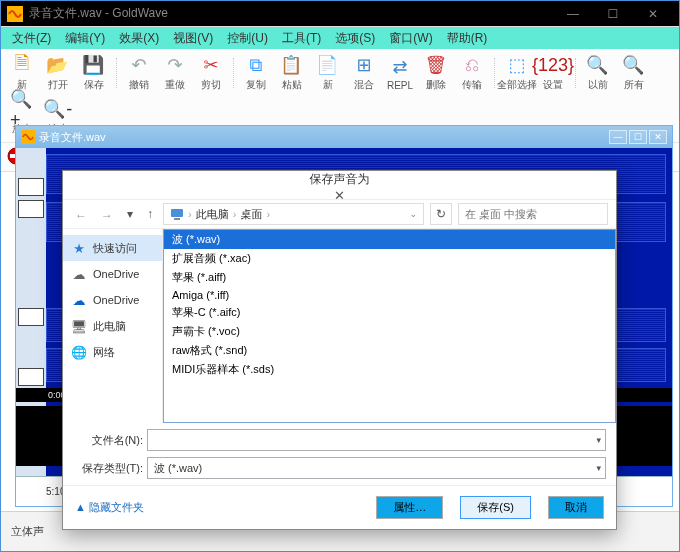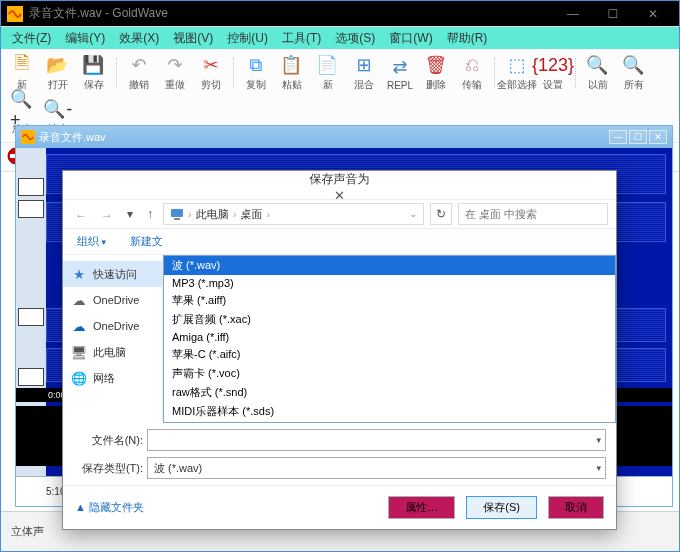--- a/index.html
+++ b/index.html
@@ -73,24 +73,24 @@
   .dropdown-open { position:absolute; left:0; right:0; top:0; bottom:0; background:#fff; border:1px solid #7aa3d4; overflow:auto; font-size:11px; }
   .dropdown-open .opt { padding:2px 8px; cursor:pointer; color:#000; white-space:nowrap; }
   .dropdown-open .opt.sel { background:#1a6fd8; color:#fff; }
 
   .dlg-fields { padding:6px 10px; display:grid; grid-template-columns:70px 1fr; gap:6px 4px; align-items:center; font-size:11px; }
   .dlg-fields .lab { text-align:right; color:#333; }
   .dlg-fields .combo { border:1px solid #abadb3; height:22px; display:flex; align-items:center; justify-content:space-between; padding:0 4px 0 6px; background:#fff; cursor:pointer; }
   .dlg-fields .combo .cv { color:#333; }
   .dlg-fields .combo .dd { color:#555; font-size:9px; }
 
-  .dlg-footer { height:44px; border-top:1px solid #eee; display:flex; align-items:center; padding:0 12px; gap:11px; }
+  .dlg-footer { height:44px; border-top:1px solid #eee; display:flex; align-items:center; padding:0 12px; gap:17px; }
   .dlg-footer .hide { color:#1b6dc1; cursor:pointer; font-size:11px; }
   .dlg-footer .spacer { flex:1; }
-  .dlg-footer .btn { border:1px solid #adadad; background:#be185d; padding:3px 16px; font-size:11px; cursor:pointer; }
+  .dlg-footer .btn { border:1px solid #adadad; background:#0ea5e9; padding:3px 16px; font-size:11px; cursor:pointer; }
   .dlg-footer .btn.primary { border:1px solid #3b99fc; background:#e5f1fb; }
 </style>
 </head>
 <body>
 
 <div class="main-window">
 
   <div class="title-bar">
     <svg class="app-icon" viewBox="0 0 16 16">
         <rect width="16" height="16" fill="#ffb300"></rect>
@@ -406,25 +406,20 @@
       <span class="sep">›</span>
       <span style="flex:1"></span>
       <span style="color:#888;font-size:9px">⌄</span>
     </div>
     <div class="refresh">↻</div>
     <div class="search">
       <span>在 桌面 中搜索</span>
     </div>
   </div>
 
-  <div class="dlg-toolbar">
-    <span class="link after">组织</span>
-    <span style="width:12px"></span>
-    <span class="link">新建文</span>
-  </div>
 
   <div class="dlg-body">
     <div class="dlg-side" id="dlg-side">
         <div class="side-item active">
           <span class="si" style="color: rgb(46, 123, 214);">★</span>
           <span>快速访问</span>
         </div>
         <div class="side-item">
           <span class="si" style="color: rgb(102, 102, 102);">☁</span>
           <span>OneDrive</span>
@@ -438,23 +433,22 @@
           <span>此电脑</span>
         </div>
         <div class="side-item">
           <span class="si" style="color: rgb(46, 123, 214);">🌐</span>
           <span>网络</span>
         </div>
       </div>
     <div class="dlg-list-wrap">
       <div class="dropdown-open" id="filetype-list">
           <div class="opt sel">波 (*.wav)</div>
-          <div class="opt">MP3 (*.mp3)</div>
+          <div class="opt">扩展音频 (*.xac)</div>
           <div class="opt">苹果 (*.aiff)</div>
-          <div class="opt">扩展音频 (*.xac)</div>
           <div class="opt">Amiga (*.iff)</div>
           <div class="opt">苹果-C (*.aifc)</div>
           <div class="opt">声霸卡 (*.voc)</div>
           <div class="opt">raw格式 (*.snd)</div>
           <div class="opt">MIDI乐器样本 (*.sds)</div>
         </div>
     </div>
   </div>
 
   <div class="dlg-fields">

